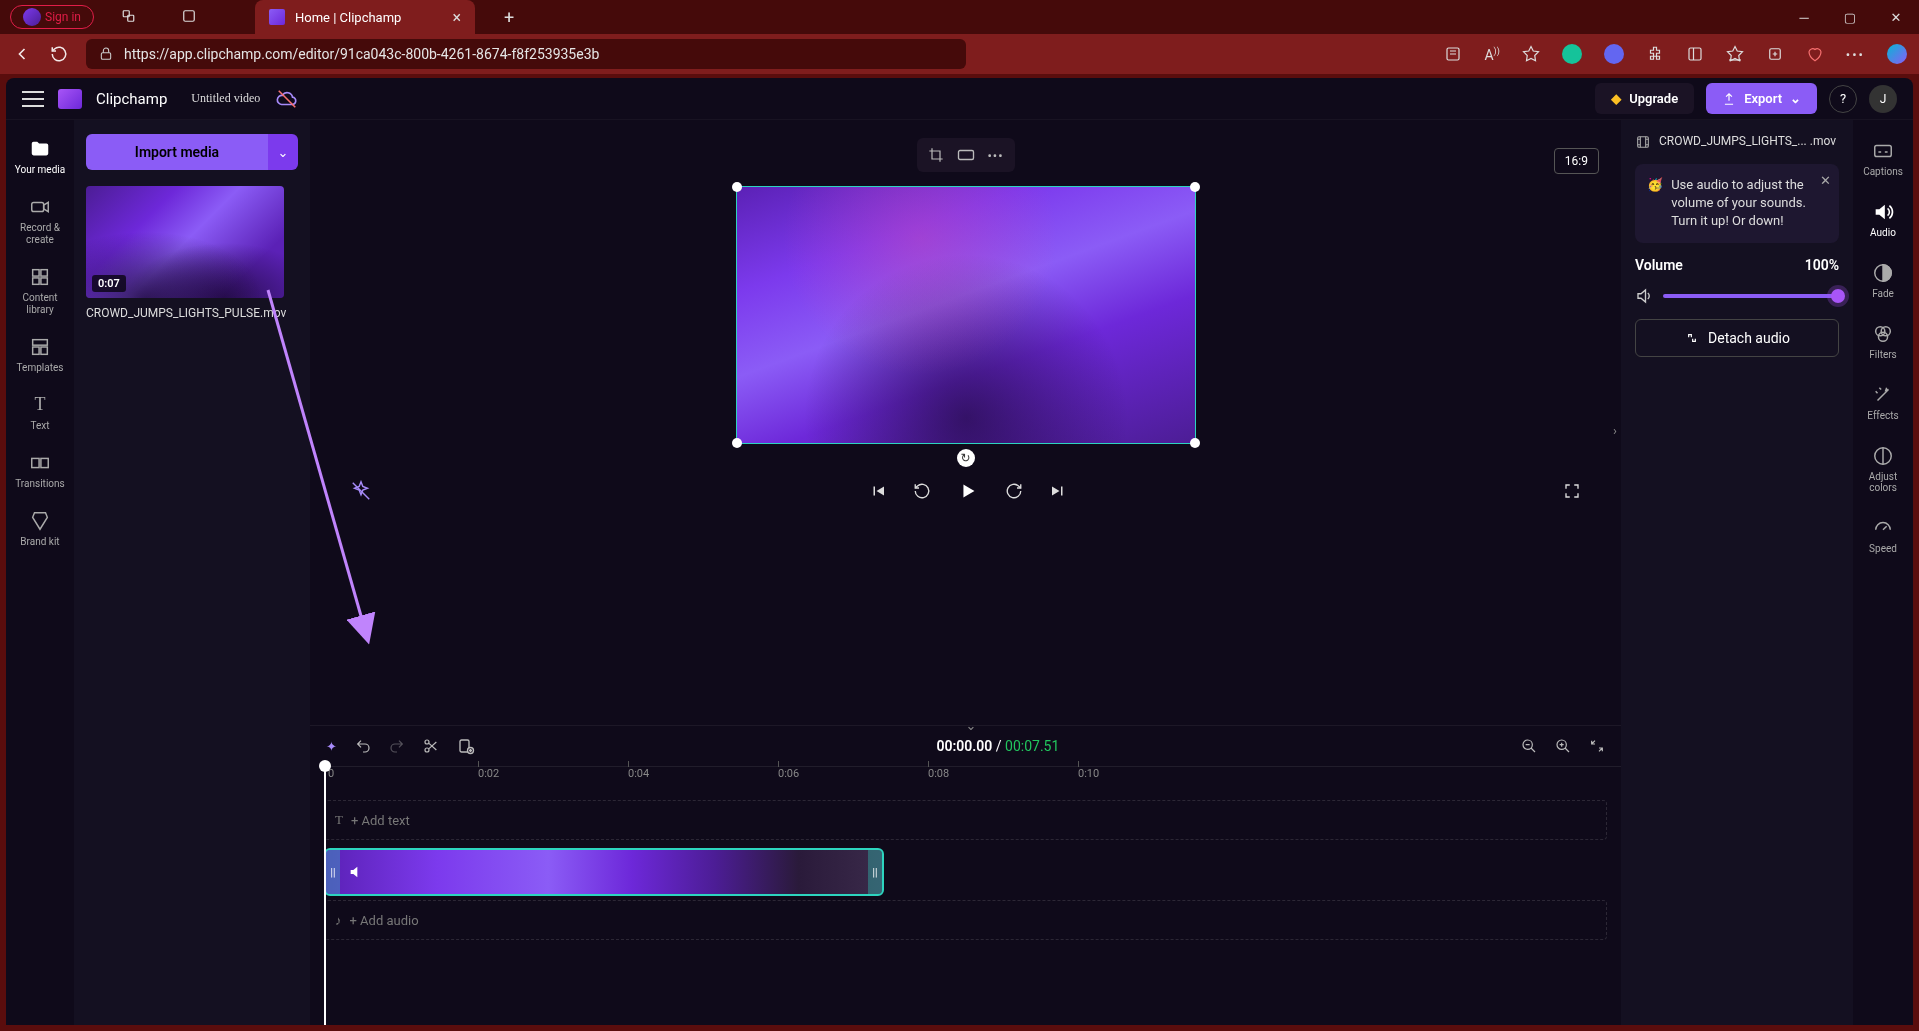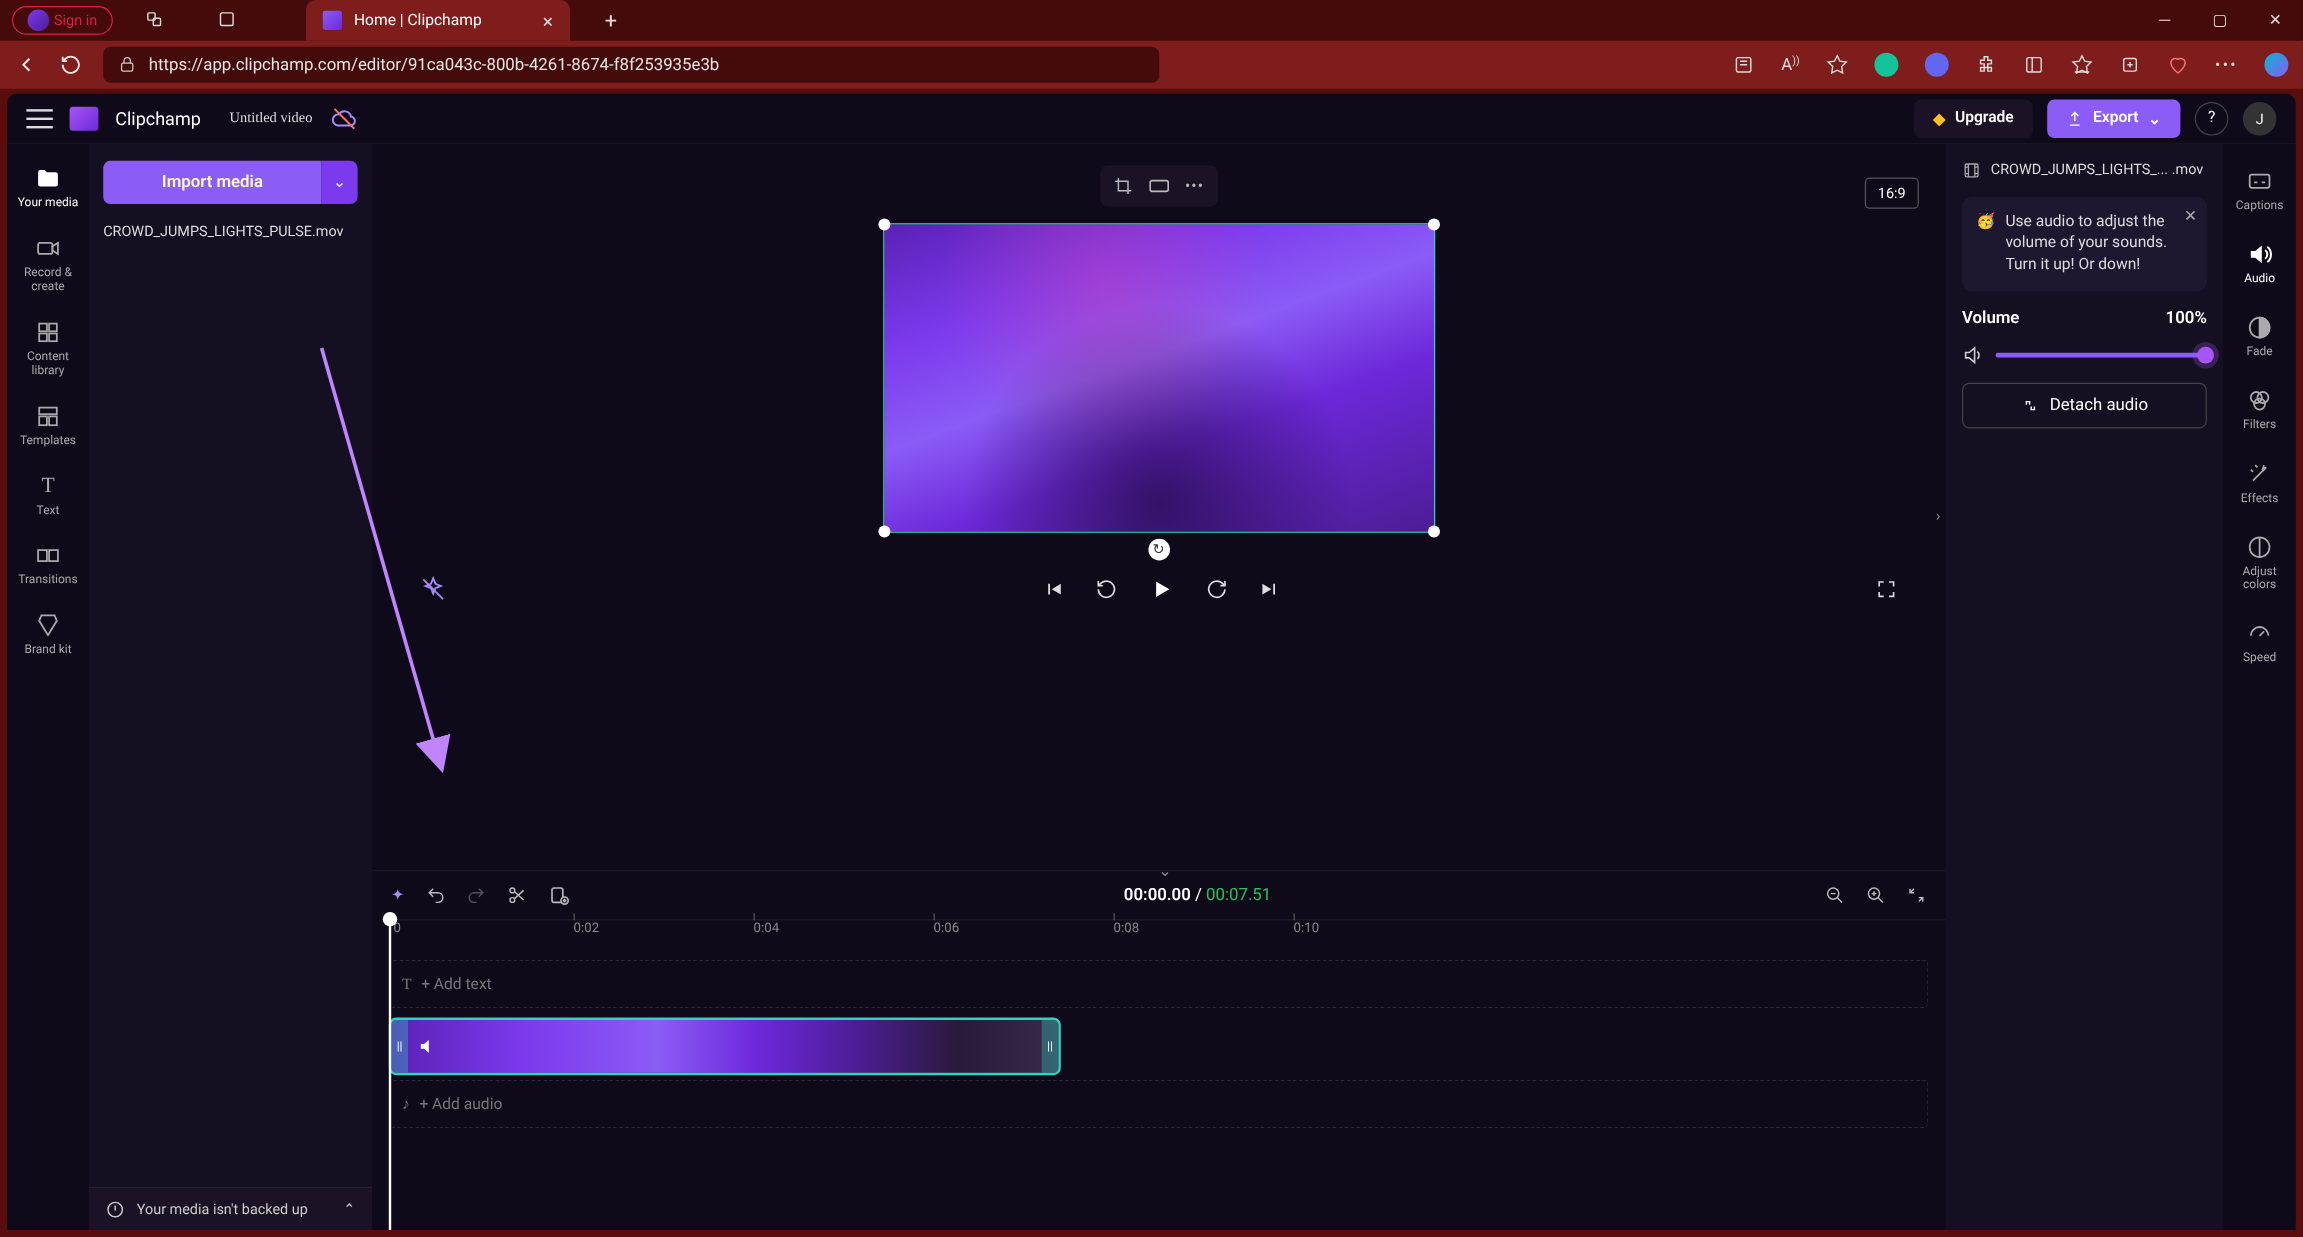--- a/index.html
+++ b/index.html
@@ -34,21 +34,21 @@
 .export-btn { background:#8b5cf6; padding:8px 16px; border-radius:6px; font-weight:600; display:flex; align-items:center; gap:8px; }
 .help-icon { width:28px; height:28px; border:1px solid #444; border-radius:50%; display:flex; align-items:center; justify-content:center; }
 .avatar { width:28px; height:28px; background:#333; border-radius:50%; display:flex; align-items:center; justify-content:center; font-size:12px; }
 .body { flex:1; display:flex; min-height:0; }
 .leftnav { width:68px; background:#0f0a1a; display:flex; flex-direction:column; align-items:center; padding-top:8px; }
 .ln-item { width:68px; padding:10px 4px; display:flex; flex-direction:column; align-items:center; gap:4px; color:#aaa; font-size:10px; text-align:center; line-height:1.2; }
 .ln-item.active { color:#fff; }
 .ln-icon { width:22px; height:22px; display:flex; align-items:center; justify-content:center; }
 .media-panel { width:236px; background:#141021; padding:14px 12px; }
 .import-wrap { display:flex; gap:0; margin-bottom:16px; }
-.import-btn { flex:1; background:#8b5cf6; color:#fef9c3; font-weight:600; padding:10px 0; border-radius:6px 0 0 6px; text-align:center; font-size:14px; }
+.import-btn { flex:1; background:#8b5cf6; color:#000000; font-weight:600; padding:10px 0; border-radius:6px 0 0 6px; text-align:center; font-size:14px; }
 .import-dd { width:30px; background:#7c3aed; border-radius:0 6px 6px 0; display:flex; align-items:center; justify-content:center; }
 .media-thumb { width:198px; height:112px; background:linear-gradient(135deg,#4c1d95 0%,#6d28d9 30%,#8b5cf6 50%,#5b21b6 80%); border-radius:4px; position:relative; overflow:hidden; }
 .crowd-sil { position:absolute; bottom:0; left:0; right:0; height:70%; background:radial-gradient(ellipse at 30% 100%,rgba(30,10,60,.8),transparent 60%),radial-gradient(ellipse at 70% 100%,rgba(20,5,40,.7),transparent 50%); }
 .dur-badge { position:absolute; bottom:6px; left:6px; background:rgba(0,0,0,.7); padding:2px 6px; border-radius:3px; font-size:11px; font-weight:600; }
 .media-name { font-size:12px; margin-top:8px; color:#ddd; }
 .center { flex:1; display:flex; flex-direction:column; background:#0f0a1a; position:relative; }
 .canvas-area { flex:1; display:flex; flex-direction:column; align-items:center; justify-content:flex-start; padding-top:18px; position:relative; }
 .canvas-tools { display:flex; gap:4px; background:#1b1325; border-radius:6px; padding:6px; margin-bottom:14px; }
 .ct-btn { width:26px; height:22px; display:flex; align-items:center; justify-content:center; color:#bbb; }
 .ar-badge { position:absolute; top:28px; right:22px; border:1px solid #555; padding:5px 10px; border-radius:4px; font-size:12px; }
@@ -292,20 +292,24 @@
       </div>
     </div>
 
     <div class="media-panel">
       <div class="import-wrap">
         <div class="import-btn">Import media</div>
         <div class="import-dd">
             <span>⌄</span>
           </div>
       </div>
+      <div class="media-thumb">
+        <div class="crowd-sil"></div>
+        <span class="dur-badge">0:07</span>
+      </div>
       <div class="media-name">CROWD_JUMPS_LIGHTS_PULSE.mov</div>
     </div>
 
     <div class="center">
       <div class="canvas-area">
         <div class="canvas-tools">
           <span class="ct-btn">
               <svg width="16" height="16" viewBox="0 0 24 24" fill="none" stroke="#bbb" stroke-width="1.8">
                 <path d="M6 2v16h16M2 6h16v16"></path>
               </svg>
@@ -551,30 +555,20 @@
             <svg width="22" height="22" viewBox="0 0 24 24" fill="none" stroke="#aaa" stroke-width="1.6">
               <path d="M4 14a8 8 0 1 1 16 0"></path>
               <path d="M12 14l4-4"></path>
             </svg>
           </span>
         <span>Speed</span>
       </div>
     </div>
   </div>
 
-  <div class="footer-notice">
-    <span>
-        <svg width="16" height="16" viewBox="0 0 24 24" fill="none" stroke="#ccc" stroke-width="1.8">
-          <circle cx="12" cy="12" r="9"></circle>
-          <path d="M12 7v6M12 17h0"></path>
-        </svg>
-      </span>
-    <span>Your media isn't backed up</span>
-    <span style="margin-left:auto">⌃</span>
-  </div>
 </div>
 
 <svg class="arrow-annot" style="left:250px;top:280px" width="140" height="380">
   <defs>
       <marker id="ah" markerWidth="10" markerHeight="10" refX="5" refY="5" orient="auto">
         <path d="M0 0L10 5L0 10z" fill="#c084fc"></path>
       </marker>
     </defs>
   <line x1="18" y1="10" x2="115" y2="350" stroke="#c084fc" stroke-width="3" marker-end="url(#ah)"></line>
 </svg>

